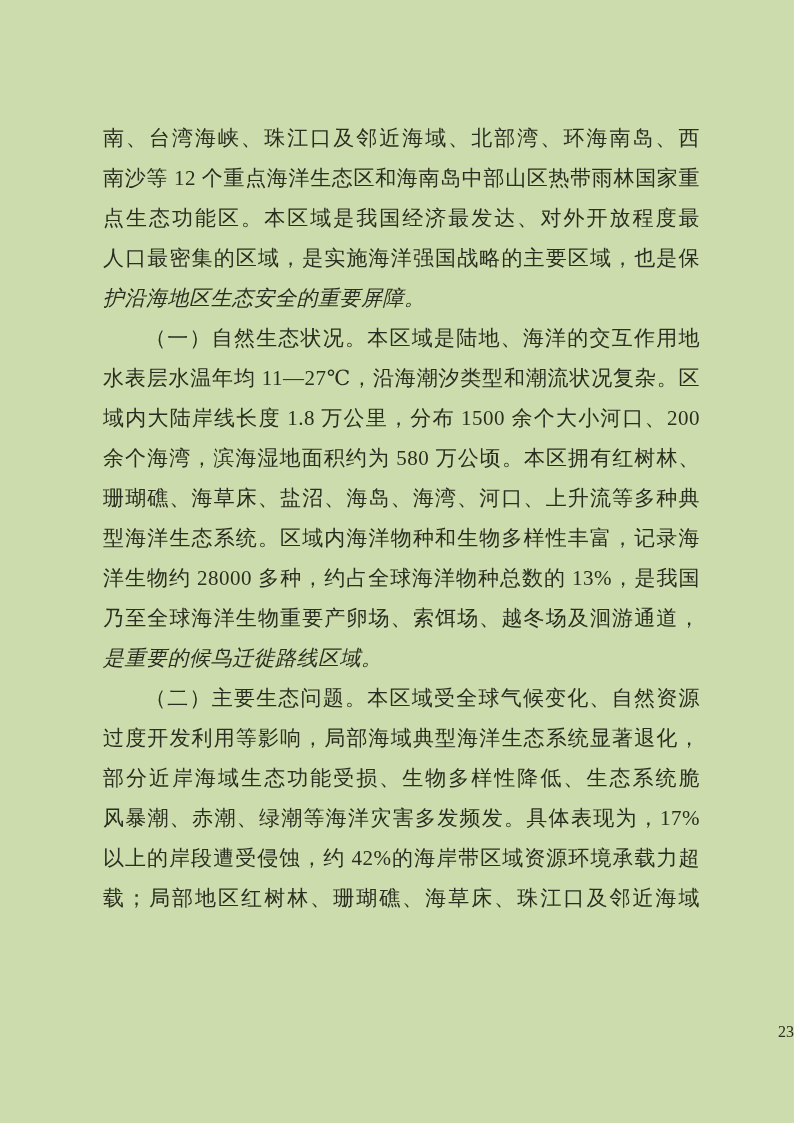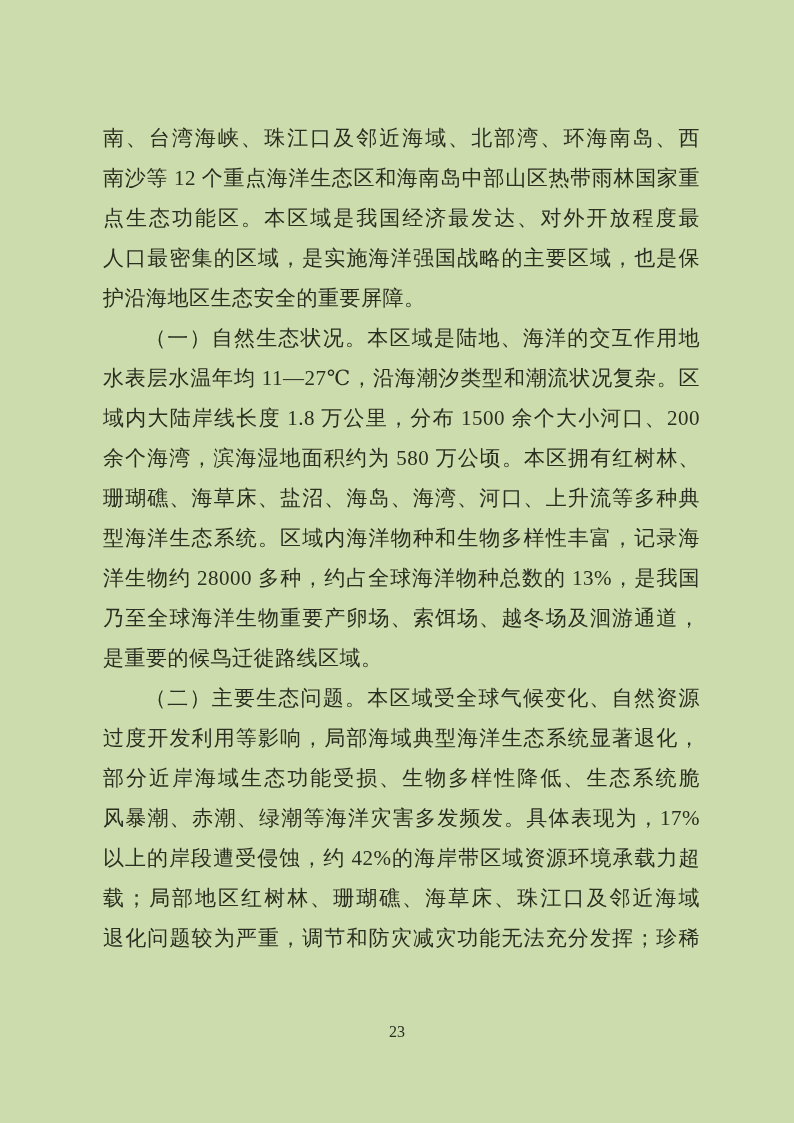--- a/index.html
+++ b/index.html
@@ -31,32 +31,33 @@
     font-size: 21px;
     letter-spacing: 0.5px;
     text-align: justify;
     text-align-last: justify;
     overflow: hidden;
     white-space: normal;
   }
   .line.last {
     text-align: center;
     text-align-last: left;
+    font-style: italic;
   }
   .line.indent {
     text-indent: 2em;
   }
   .page-number {
     position: absolute;
     left: 0;
     top: 1021px;
     width: 794px;
     height: 22px;
     line-height: 22px;
-    text-align: center;
+    text-align: right;
     font-size: 16px;
     color: var(--text-color, #2a2e20);
   }
 </style>
 </head>
 <body>
 
 <div class="page">
   <main class="text-block">
 
@@ -80,19 +81,18 @@
       <div class="line last">是重要的候鸟迁徙路线区域。</div>
     </section>
 
     <section>
       <div class="line indent">（二）主要生态问题。本区域受全球气候变化、自然资源</div>
       <div class="line">过度开发利用等影响，局部海域典型海洋生态系统显著退化，</div>
       <div class="line">部分近岸海域生态功能受损、生物多样性降低、生态系统脆弱，</div>
       <div class="line">风暴潮、赤潮、绿潮等海洋灾害多发频发。具体表现为，17%</div>
       <div class="line">以上的岸段遭受侵蚀，约 42%的海岸带区域资源环境承载力超</div>
       <div class="line">载；局部地区红树林、珊瑚礁、海草床、珠江口及邻近海域</div>
-      <div class="line">退化问题较为严重，调节和防灾减灾功能无法充分发挥；珍稀</div>
     </section>
 
   </main>
 
   <footer class="page-number">23</footer>
 </div>
 
 </body></html>

